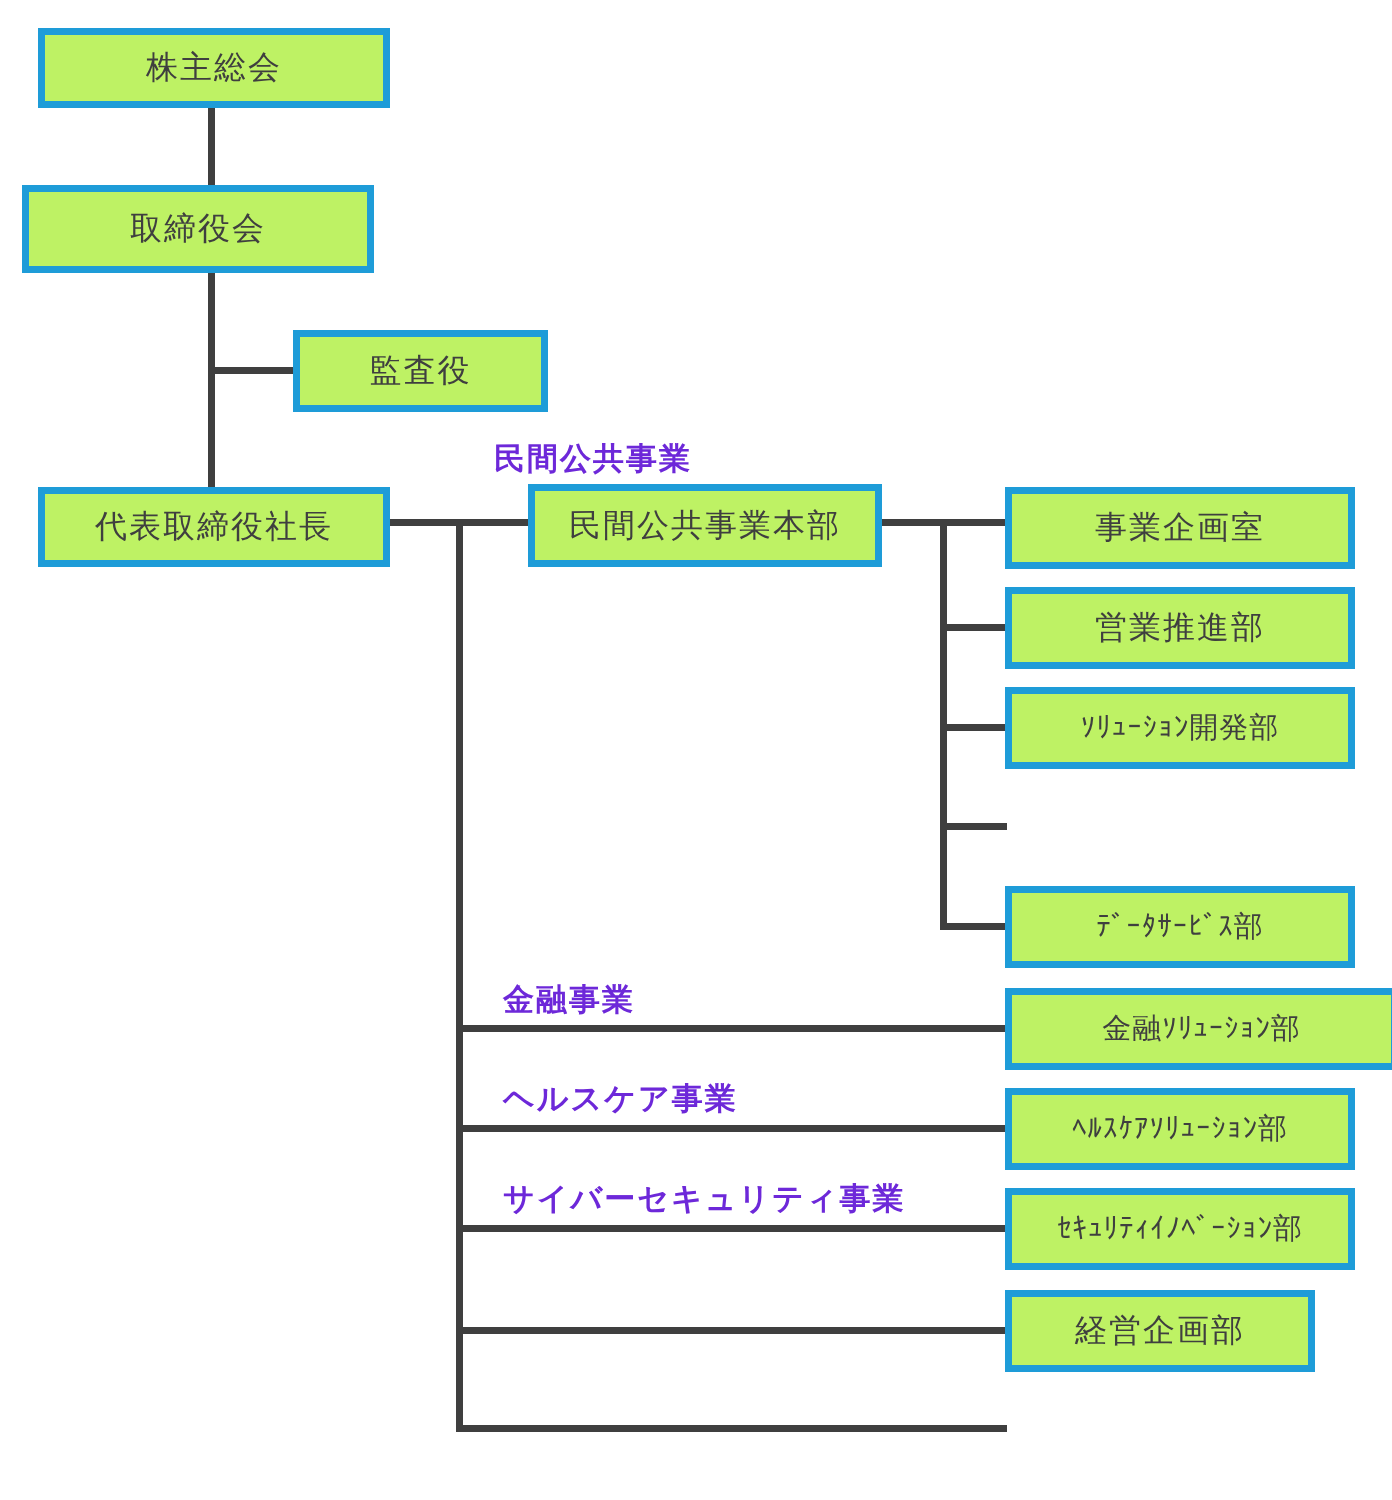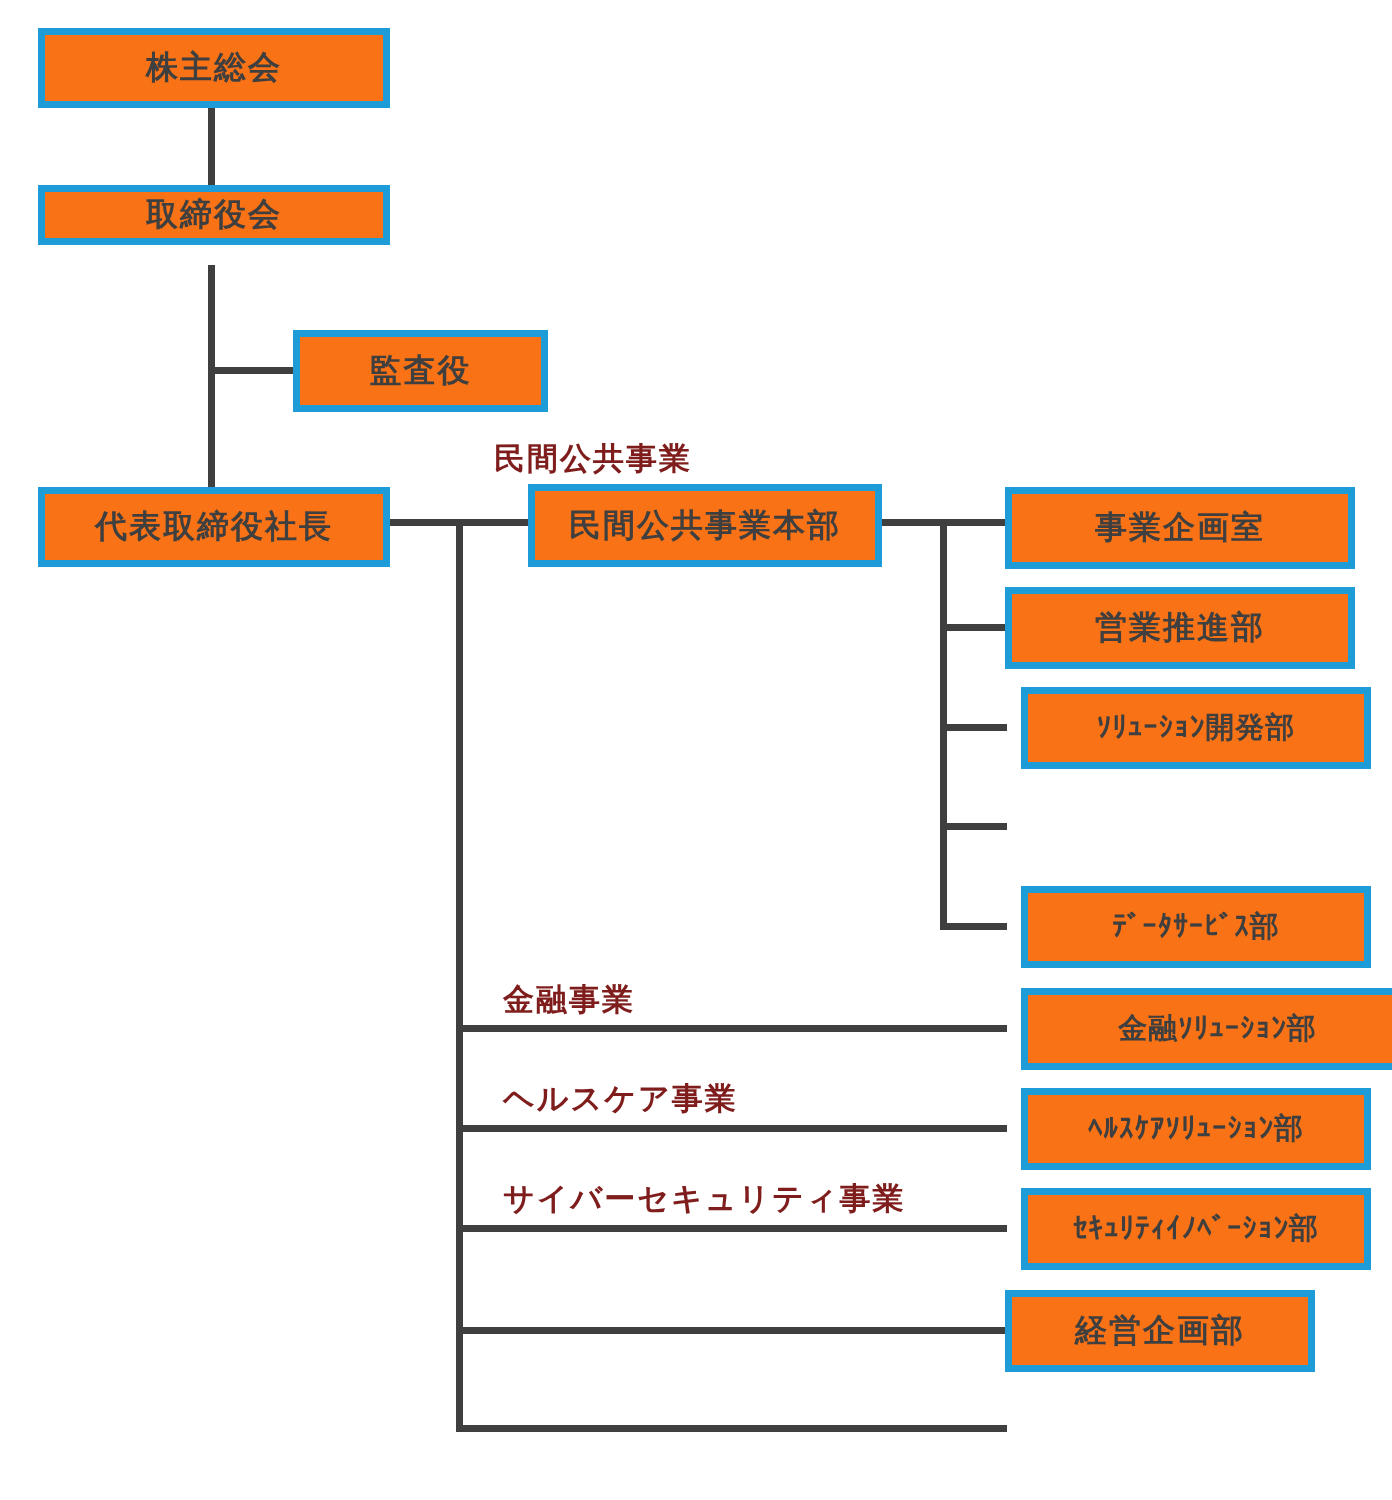--- a/index.html
+++ b/index.html
@@ -8,39 +8,39 @@
     width:1392px;
     height:1500px;
     background:#ffffff;
     font-family:"Liberation Sans","DejaVu Sans",sans-serif;
     color:#3f3f3f;
     overflow:hidden;
   }
   .box{
     position:absolute;
     box-sizing:border-box;
-    background:#f97316;
+    background:#bef264;
     border:7px solid #1e9cd8;
     display:flex;
     align-items:center;
     justify-content:center;
     font-size:32px;
-    font-weight:700;
+    font-weight:400;
     letter-spacing:2px;
     color:#3f3f3f;
     white-space:nowrap;
   }
-  .box.narrow{font-size:29px;letter-spacing:1px;margin-left:16px;}
+  .box.narrow{font-size:29px;letter-spacing:1px;}
   .line{position:absolute;background:#3f3f3f;}
   .grp-label{
     position:absolute;
     font-size:31px;
     font-weight:700;
     letter-spacing:2px;
-    color:#7f1d1d;
+    color:#6d28d9;
     white-space:nowrap;
   }
 </style>
 </head>
 <body>
 
 <div class="canvas">
 
   <div class="line" style="left:208px;top:108px;width:7px;height:78px"></div>
   <div class="line" style="left:208px;top:265px;width:7px;height:223px"></div>
@@ -60,21 +60,21 @@
   <div class="line" style="left:456px;top:1225px;width:551px;height:7px"></div>
   <div class="line" style="left:456px;top:1327px;width:551px;height:7px"></div>
   <div class="line" style="left:456px;top:1425px;width:551px;height:7px"></div>
 
   <div class="grp-label" style="left:494px;top:438px">民間公共事業</div>
   <div class="grp-label" style="left:503px;top:979px">金融事業</div>
   <div class="grp-label" style="left:503px;top:1078px">ヘルスケア事業</div>
   <div class="grp-label" style="left:503px;top:1178px">サイバーセキュリティ事業</div>
 
   <div class="box" style="left:38px;top:28px;width:352px;height:80px">株主総会</div>
-  <div class="box" style="left:38px;top:185px;width:352px;height:60px">取締役会</div>
+  <div class="box" style="left:22px;top:185px;width:352px;height:88px">取締役会</div>
   <div class="box" style="left:293px;top:330px;width:255px;height:82px">監査役</div>
   <div class="box" style="left:38px;top:487px;width:352px;height:80px">代表取締役社長</div>
   <div class="box" style="left:528px;top:484px;width:354px;height:83px">民間公共事業本部</div>
 
   <div class="box" style="left:1005px;top:487px;width:350px;height:82px">事業企画室</div>
   <div class="box" style="left:1005px;top:587px;width:350px;height:82px">営業推進部</div>
   <div class="box narrow" style="left:1005px;top:687px;width:350px;height:82px">ｿﾘｭｰｼｮﾝ開発部</div>
   <div class="box narrow" style="left:1005px;top:886px;width:350px;height:82px">ﾃﾞｰﾀｻｰﾋﾞｽ部</div>
   <div class="box narrow" style="left:1005px;top:988px;width:393px;height:82px">金融ｿﾘｭｰｼｮﾝ部</div>
   <div class="box narrow" style="left:1005px;top:1088px;width:350px;height:82px">ﾍﾙｽｹｱｿﾘｭｰｼｮﾝ部</div>

